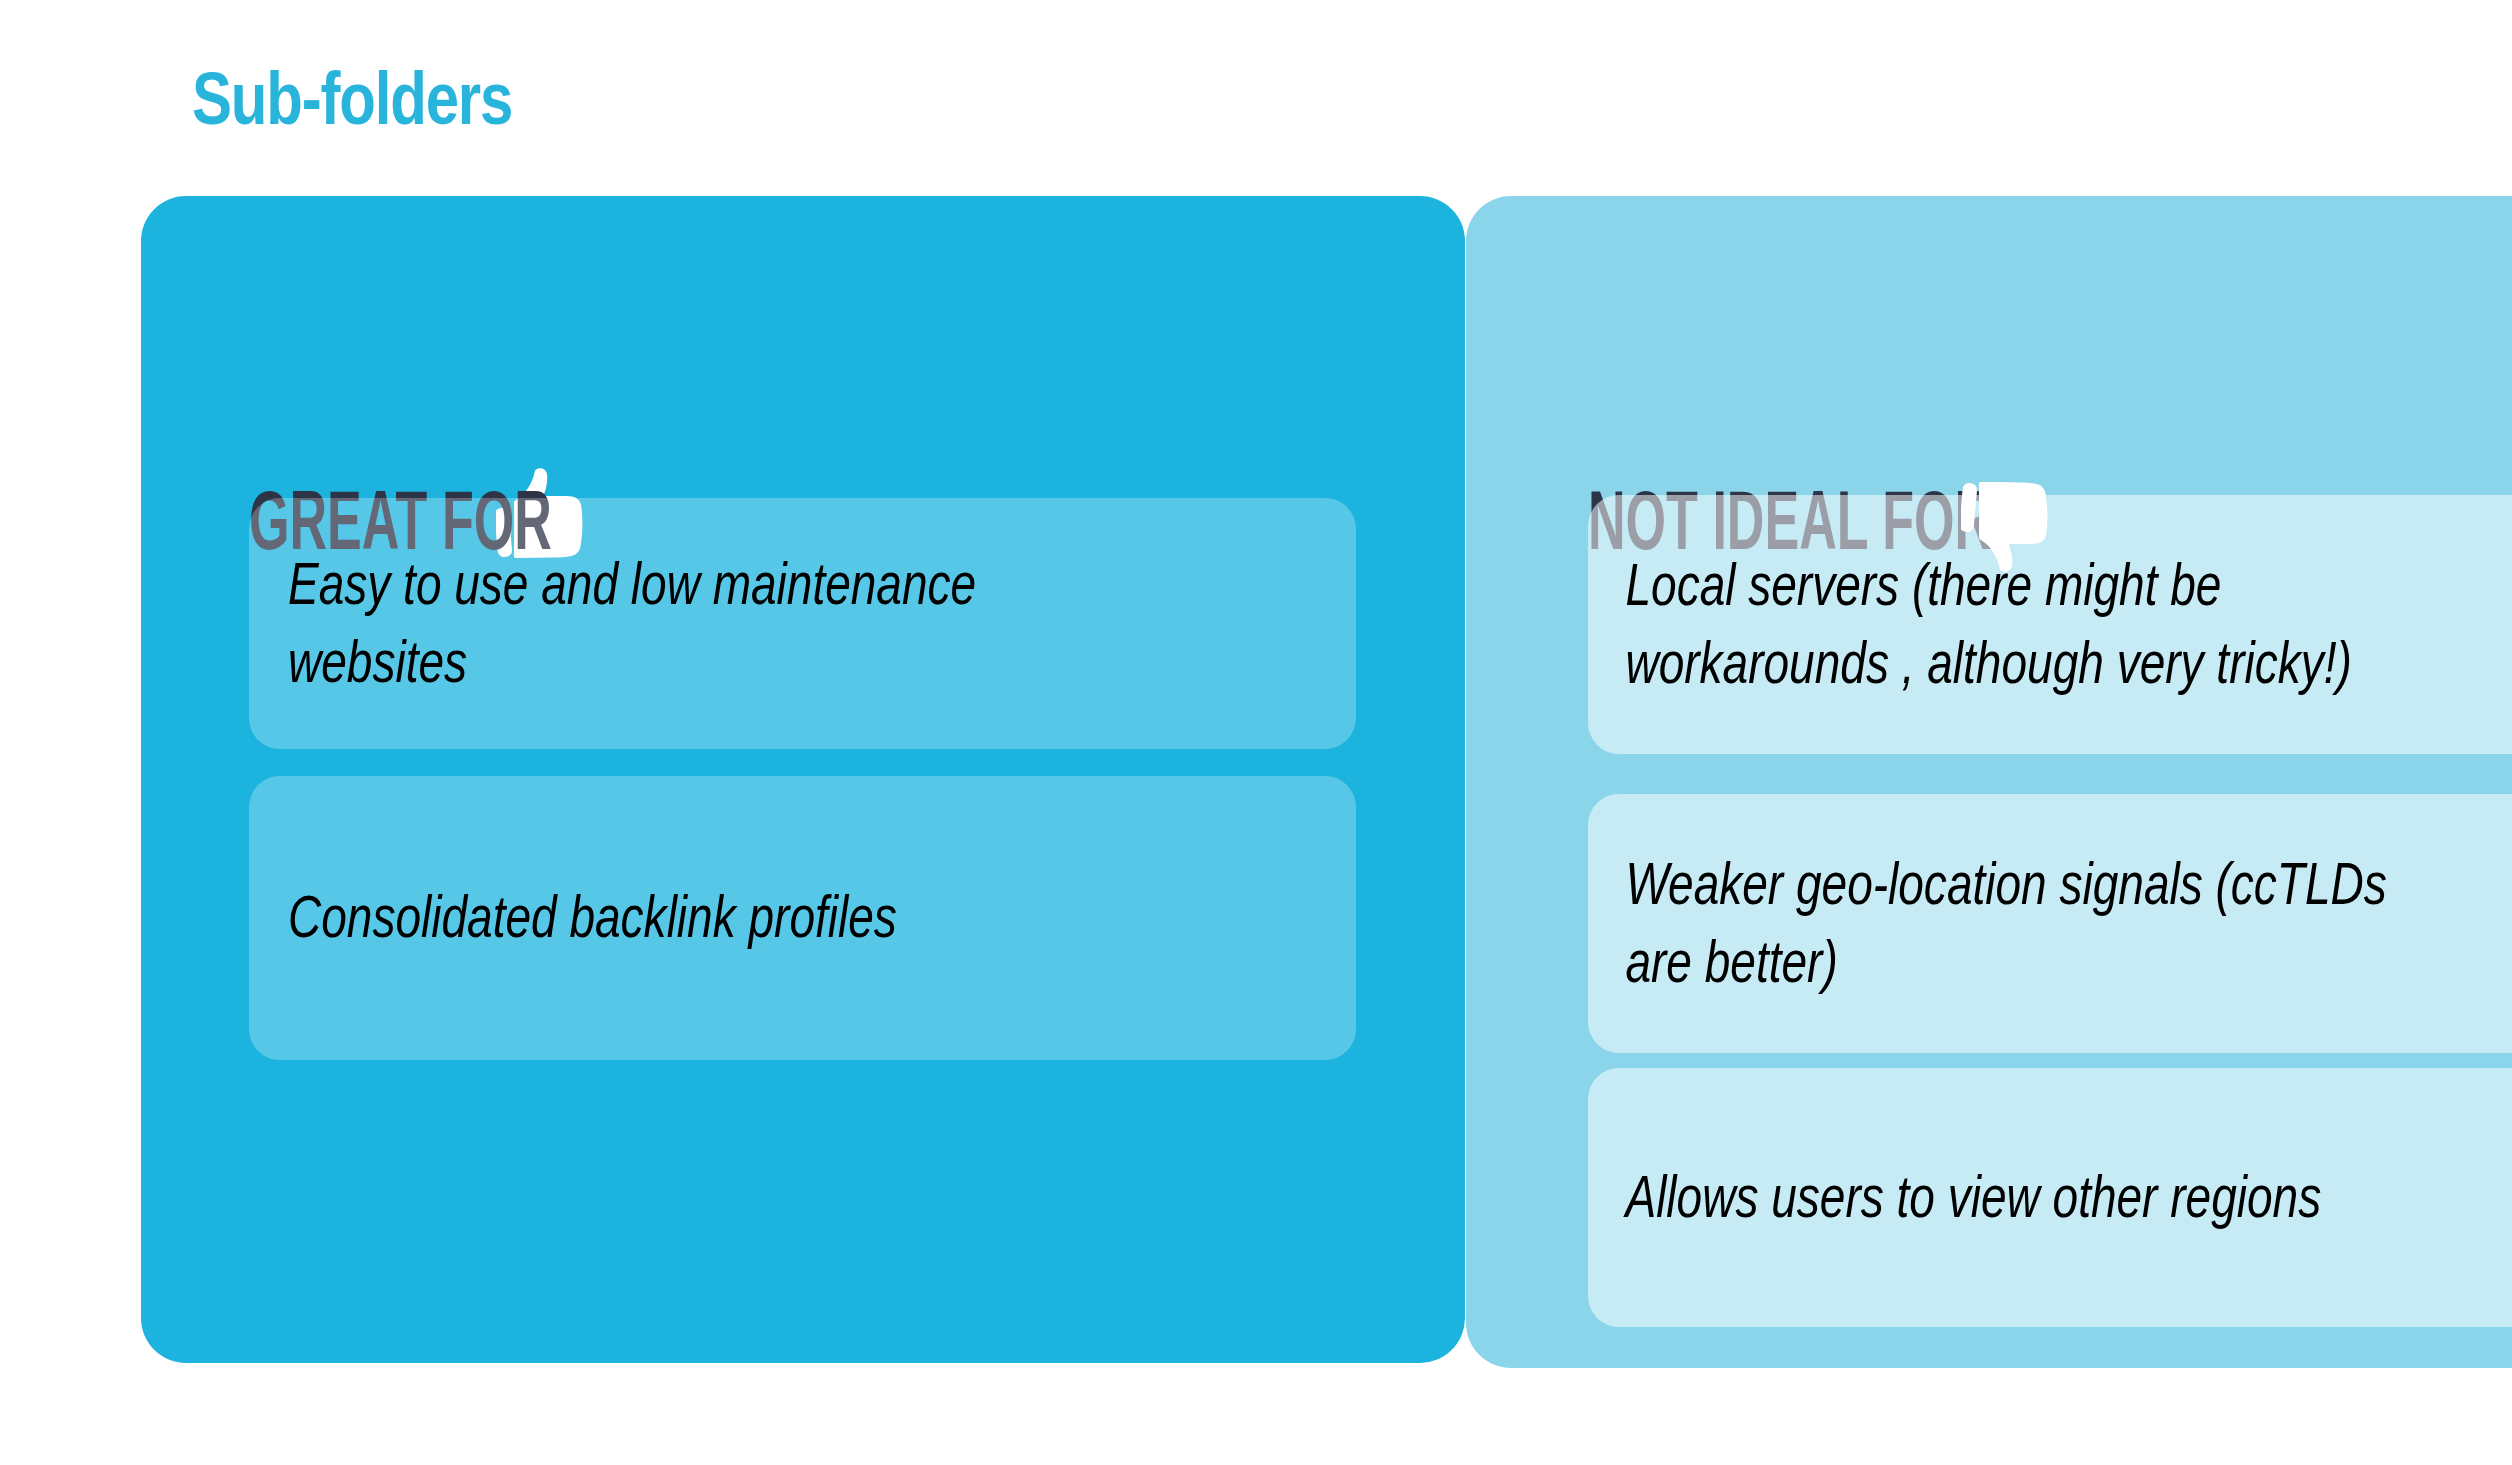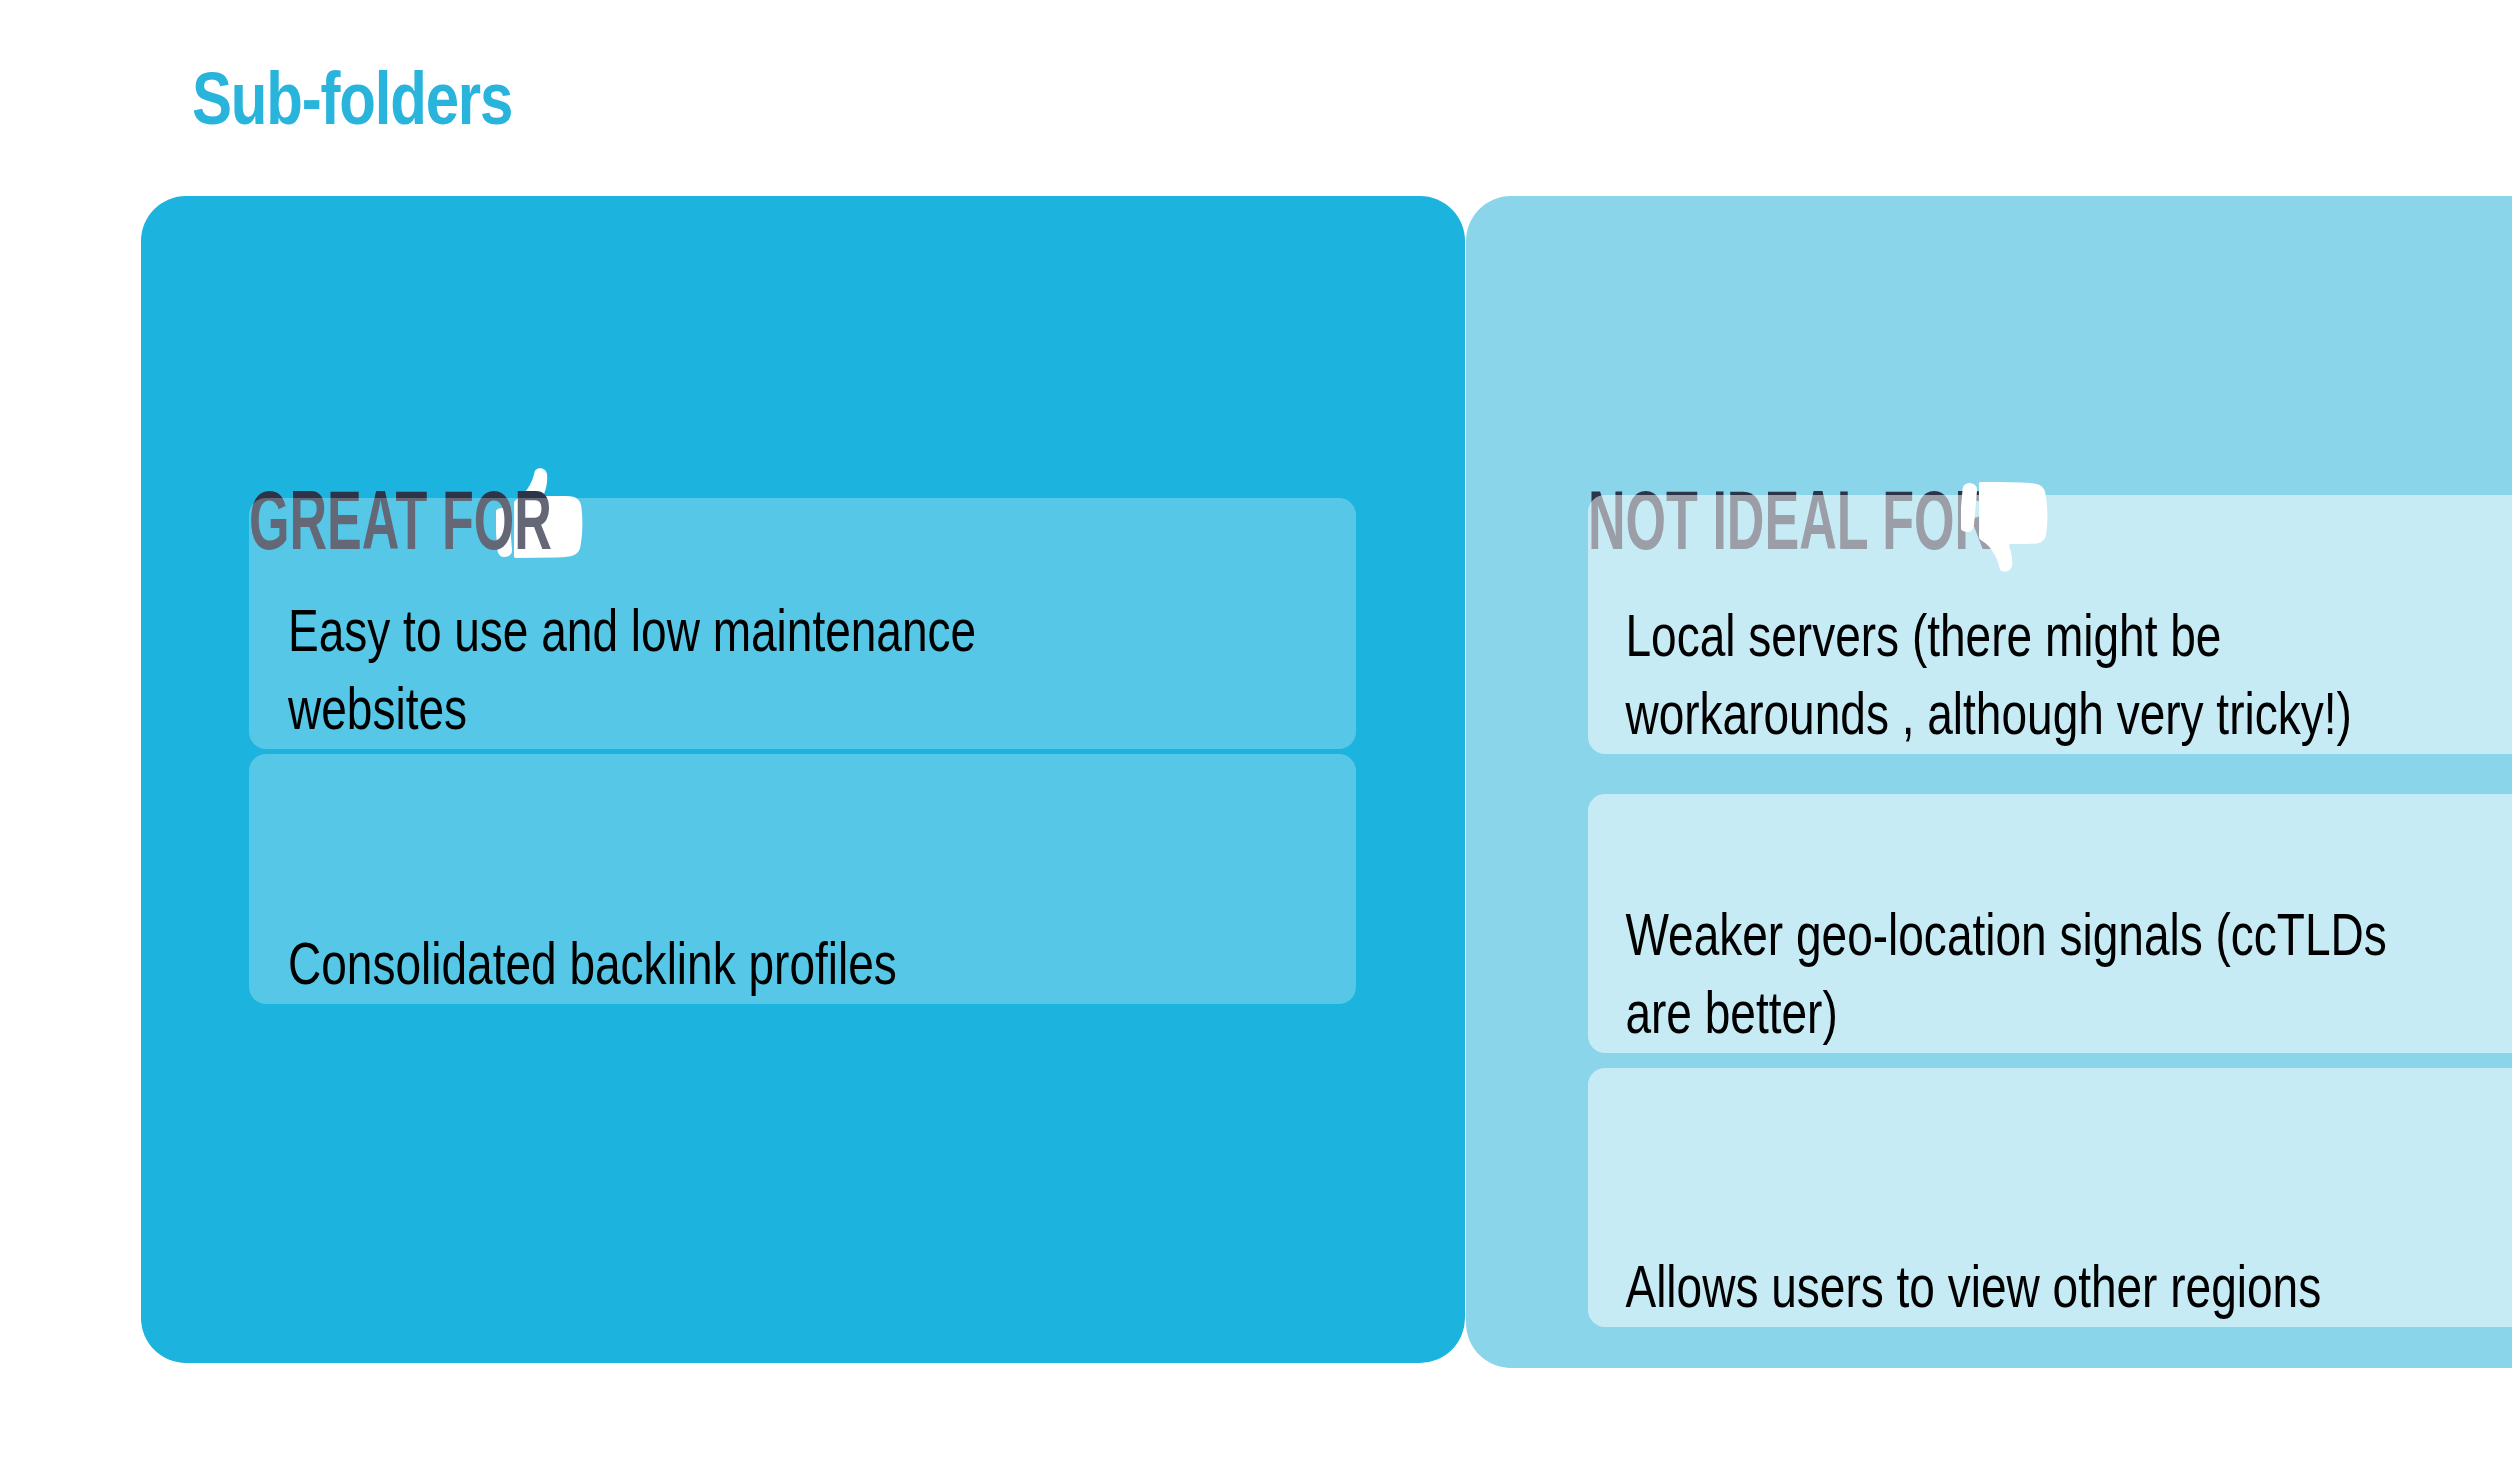--- a/index.html
+++ b/index.html
@@ -67,44 +67,45 @@
   .head-left  .head-wrap{ width:226px; }
   .head-right .head-wrap{ width:352px; }
 
   .thumb-icon{ display:block; flex:0 0 auto; }
   .thumb-icon svg{ display:block; }
   .thumb-down svg{ transform:rotate(180deg) scaleX(-1); }
 
   
   .card{
     position:absolute;
-    border-radius:17px;
+    border-radius:31px;
     display:flex;
-    align-items:flex-end;
+    align-items:center;
+    font-style:italic;
   }
   .card-text{
     font-family:"Liberation Sans", sans-serif;
     font-weight:400;
     font-size:59px;
     line-height:1.32;
     color:#000000;
     transform:scaleX(0.78);
     transform-origin:left center;
     width:128%;
     padding:0 0 0 0;
   }
 
   
   .panel-left .card{
     background:rgba(255,255,255,0.26);
     left:108px;
     width:1107px;
   }
   .panel-left .card-1{ top:302px; height:251px; }
-  .panel-left .card-2{ top:558px; height:250px; }
+  .panel-left .card-2{ top:580px; height:284px; }
   .panel-left .card .card-text{ padding-left:50px; }
 
   
   .panel-right .card{
     background:rgba(255,255,255,0.52);
     left:122px;
     width:1093px;
   }
   .panel-right .card-1{ top:299px; height:259px; }
   .panel-right .card-2{ top:598px; height:259px; }

